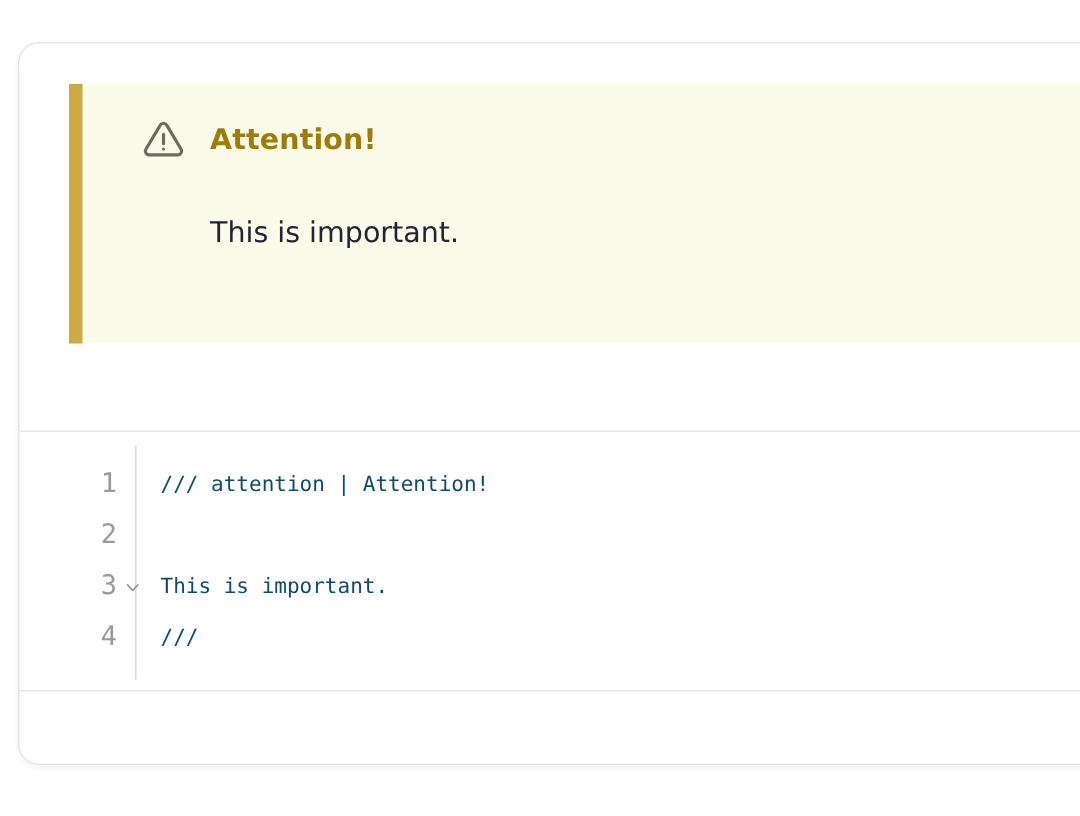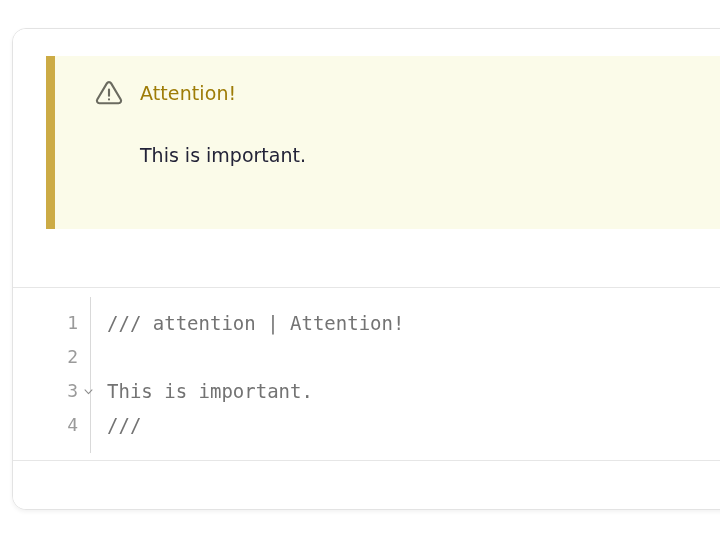--- a/index.html
+++ b/index.html
@@ -69,21 +69,21 @@
   .warn-icon {
     width: 30px;
     height: 30px;
     display: block;
     flex: 0 0 auto;
   }
 
   .admonition-title {
     font-family: "DejaVu Sans", sans-serif;
     font-size: 19px;
-    font-weight: normal;
+    font-weight: bold;
     color: #9e7c07;
     letter-spacing: 0.1px;
     white-space: nowrap;
   }
 
   .admonition-body {
     position: absolute;
     left: 85px;
     top: 88px;
     font-family: "DejaVu Sans", sans-serif;
@@ -150,22 +150,22 @@
 
   .fold-chevron {
     width: 11px;
     height: 11px;
     display: block;
     color: #8c8c8c;
   }
 
   .code-text {
     font-family: "DejaVu Sans Mono", monospace;
-    font-size: 19px;
-    color: #737373;
+    font-size: 14px;
+    color: #0c4a6e;
     white-space: pre;
     padding-left: 9px;
     line-height: 1;
   }
 
   
   .gutter-rule {
     position: absolute;
     left: 77px;
     top: 8px;

